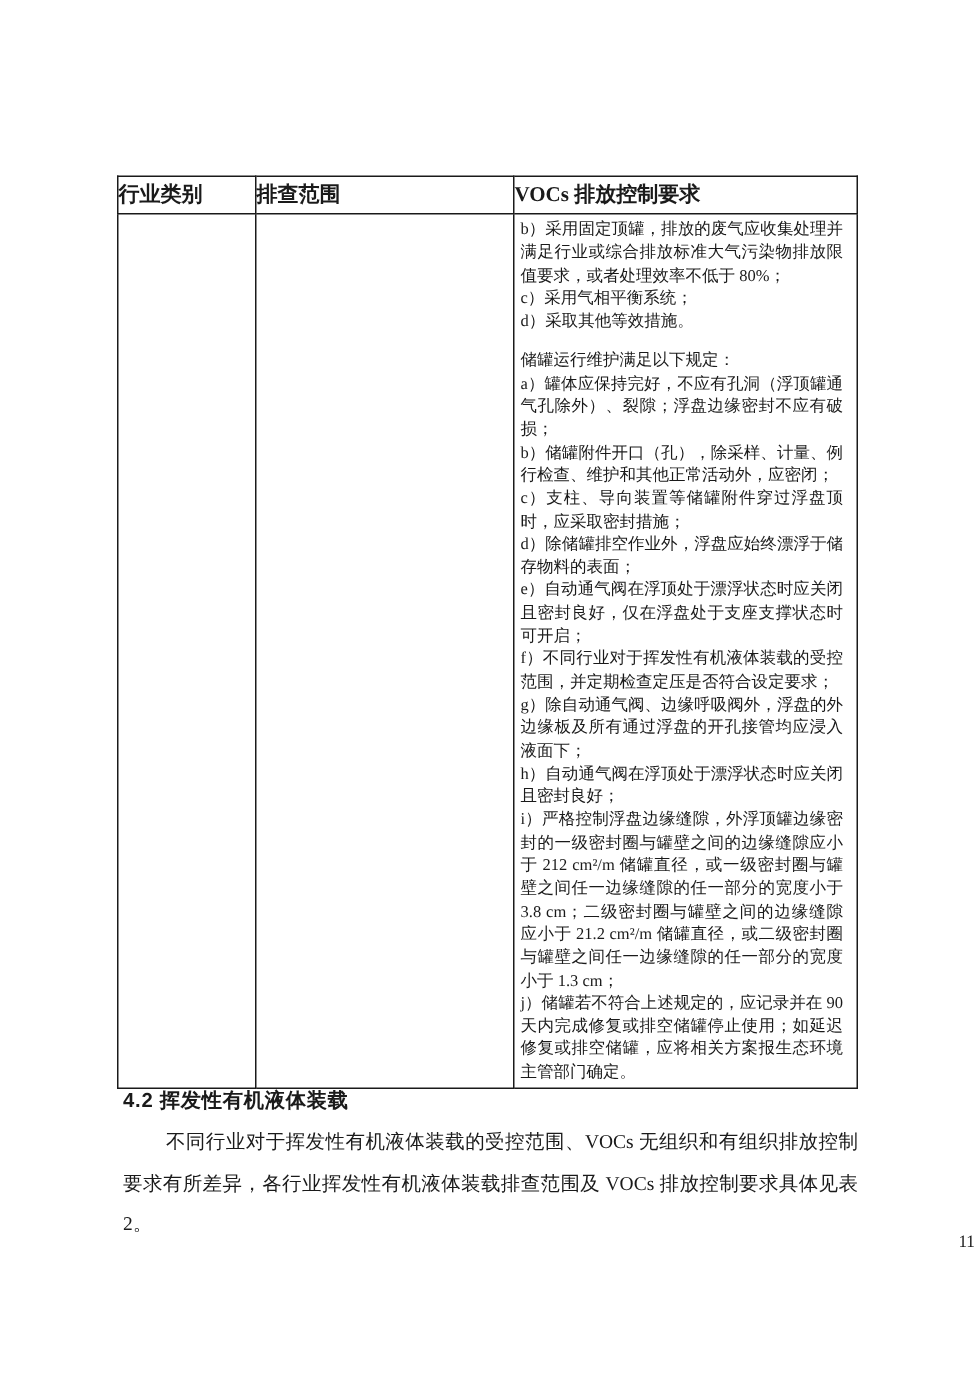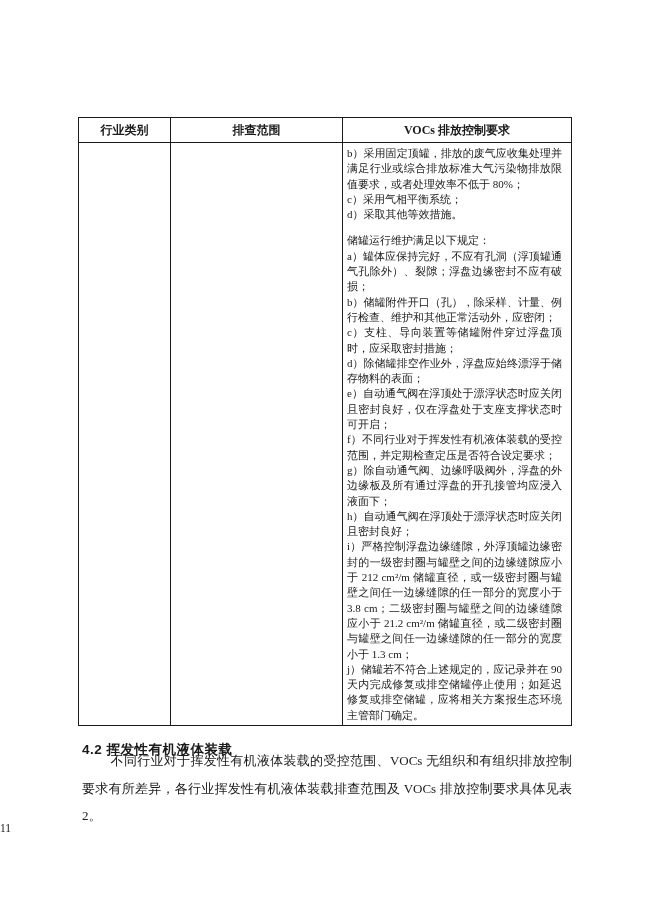--- a/index.html
+++ b/index.html
@@ -23,23 +23,23 @@
     border: 1.5px solid #1a1a1a;
   }
   .doc-table th, .doc-table td {
     border: 1px solid #1a1a1a;
   }
   .doc-table col.c1 { width: 92px; }
   .doc-table col.c2 { width: 172px; }
   .doc-table col.c3 { width: 229px; }
   .doc-table th {
     height: 25px;
-    font-size: 12px;
+    font-size: 14px;
     font-weight: bold;
-    text-align: center;
+    text-align: left;
     vertical-align: middle;
     font-family: "Liberation Serif", serif;
   }
   .body-row td {
     height: 556px;
     vertical-align: top;
   }
   .cell-req {
     padding: 3px 9px 2px 4px;
     font-size: 11px;
@@ -50,40 +50,39 @@
 
   
   .section-heading {
     position: absolute;
     left: 82px;
     top: 725px;
     font-size: 13.5px;
     font-weight: bold;
     font-family: "Liberation Sans", sans-serif;
     letter-spacing: 0.5px;
-    margin-top: 16px;
   }
   .section-paragraph {
     position: absolute;
     left: 82px;
     top: 747px;
     width: 490px;
     font-size: 13px;
     line-height: 27.5px;
     text-align: justify;
     text-indent: 2.2em;
   }
 
   
   .page-number {
     position: absolute;
     left: 0;
     top: 822px;
     width: 650px;
-    text-align: left;
+    text-align: right;
     font-size: 11.5px;
   }
 </style>
 </head>
 <body>
 
 <table class="doc-table">
   <colgroup>
     <col class="c1">
       <col class="c2">

